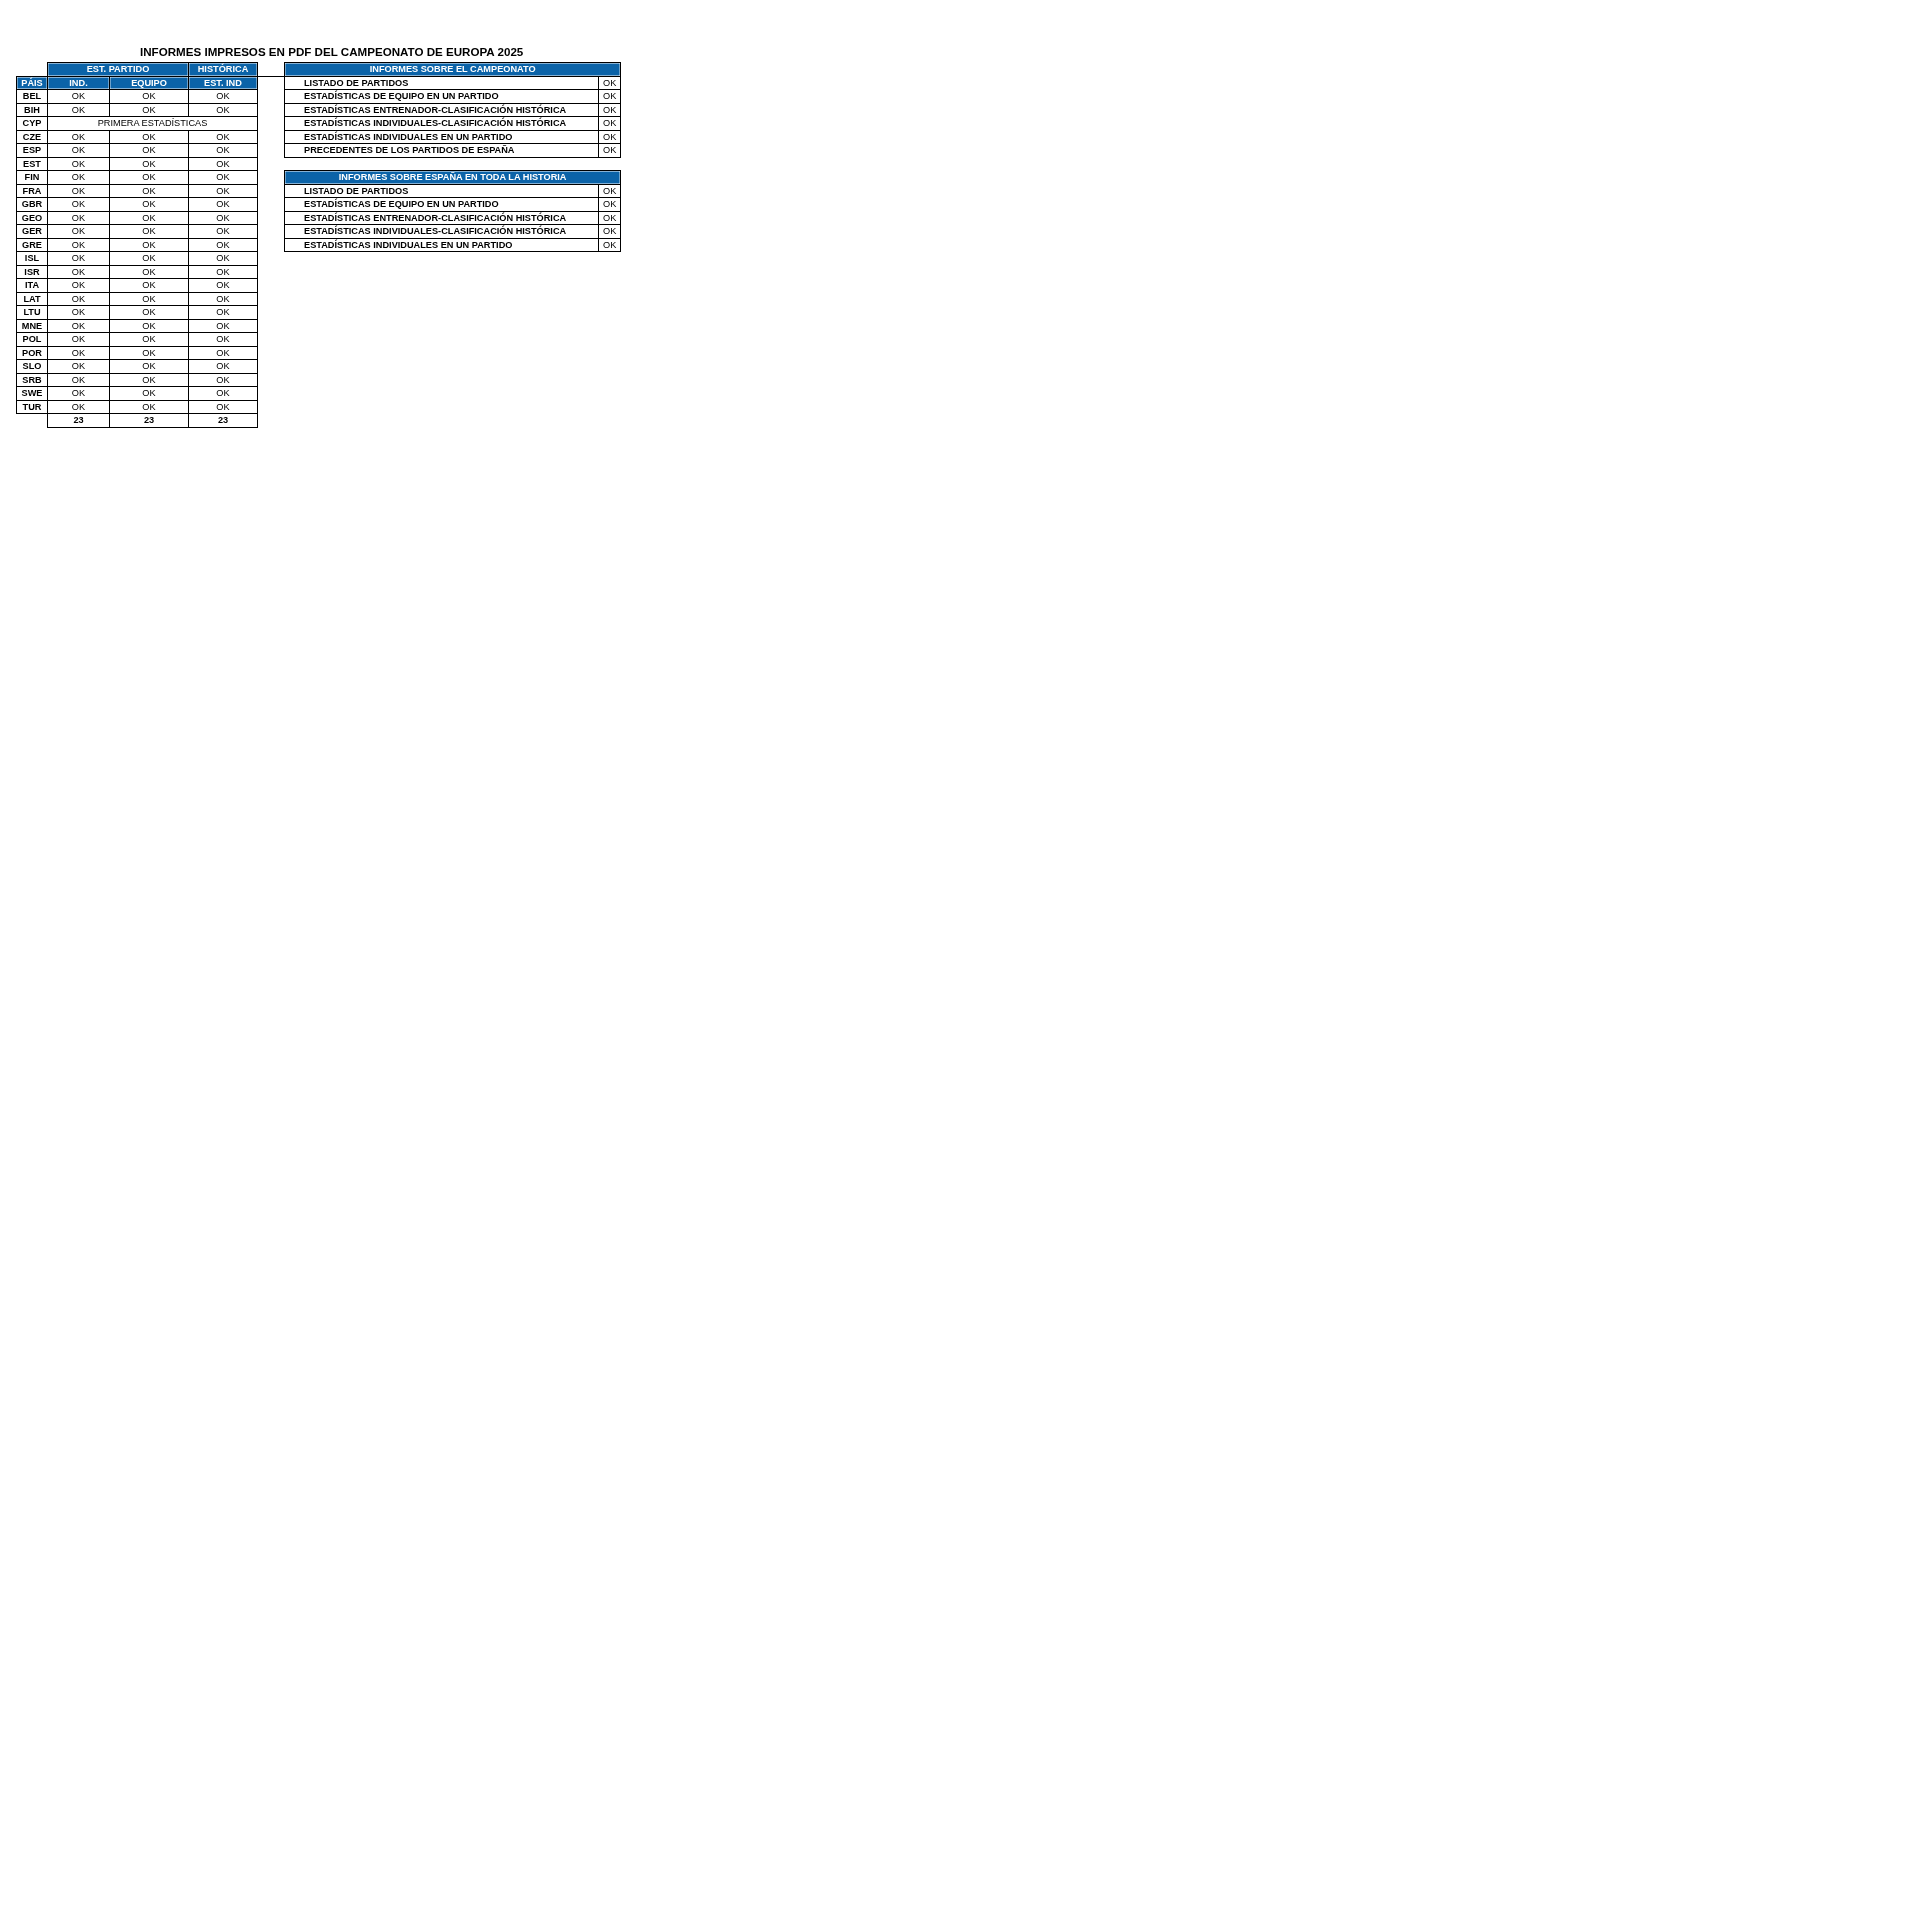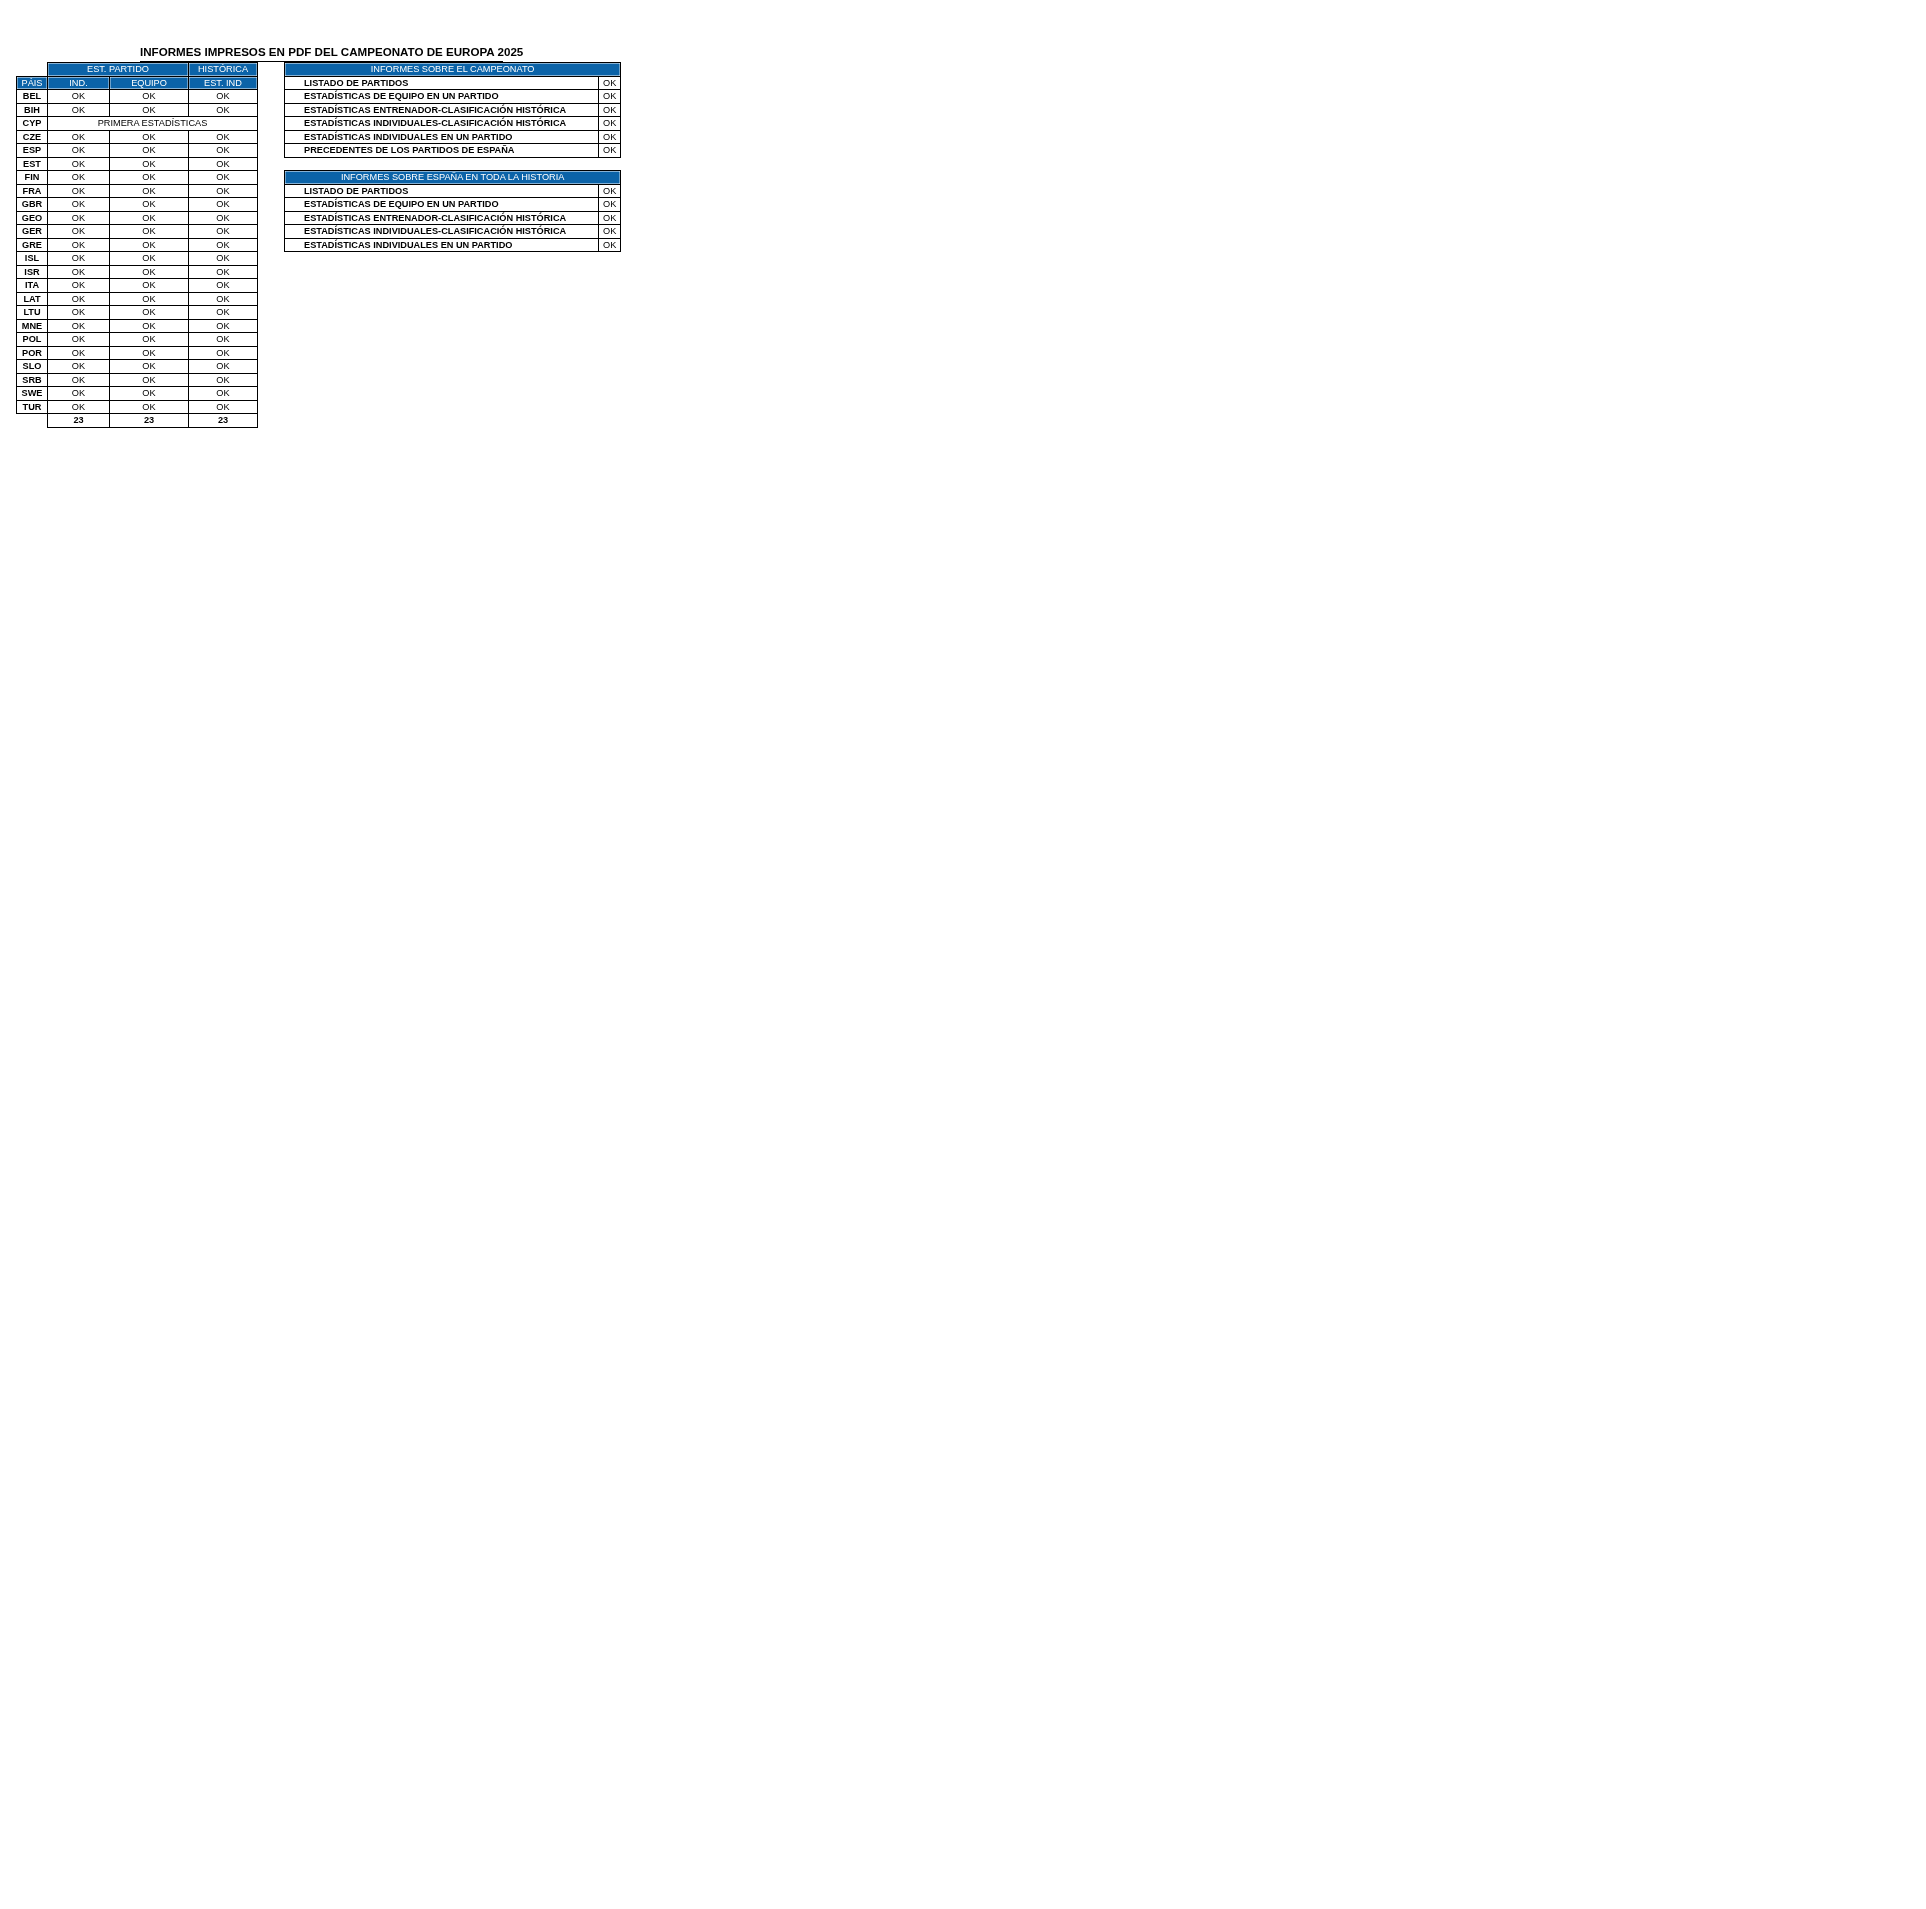--- a/index.html
+++ b/index.html
@@ -8,29 +8,29 @@
     width: 676px; height: 478px; position: relative;
     color: #000;
   }
   #page { position: absolute; inset: 0; background: #fff; }
 
   
   #title {
     position: absolute; left: 140px; top: 45px; width: 363px;
     text-align: center; font-size: 11.6px; font-weight: 700;
     letter-spacing: 0px; line-height: 14px;
-    border-bottom: 1.9px solid #000; padding-bottom: 2px;
+    border-bottom: 1.9px solid #000; padding-bottom: 17px;
     white-space: nowrap;
   }
 
   table { border-collapse: collapse; table-layout: fixed; }
   td { font-size: 9.2px; text-align: center; vertical-align: middle; overflow: hidden; white-space: nowrap; }
 
   .blue {
-    background: #0B63A8; color: #ffffff; font-weight: 400;
+    background: #0B63A8; color: #ffffff; font-weight: 700;
     box-shadow: inset 0 0 0 0.4px #ffffff;
   }
 
   
   #left-table { position: absolute; left: 16px; top: 62px; }
   .lt td { border: 0.8px solid #000; }
   .lt tr { height: 13.5px; }
   .lt td.corner { border: none; background: #fff; }
   .lt tr.h1 td { border-top-width: 1.5px; border-bottom-width: 1.5px; }
   .lt tr.h1 td:last-child { border-right-width: 1.5px; }

